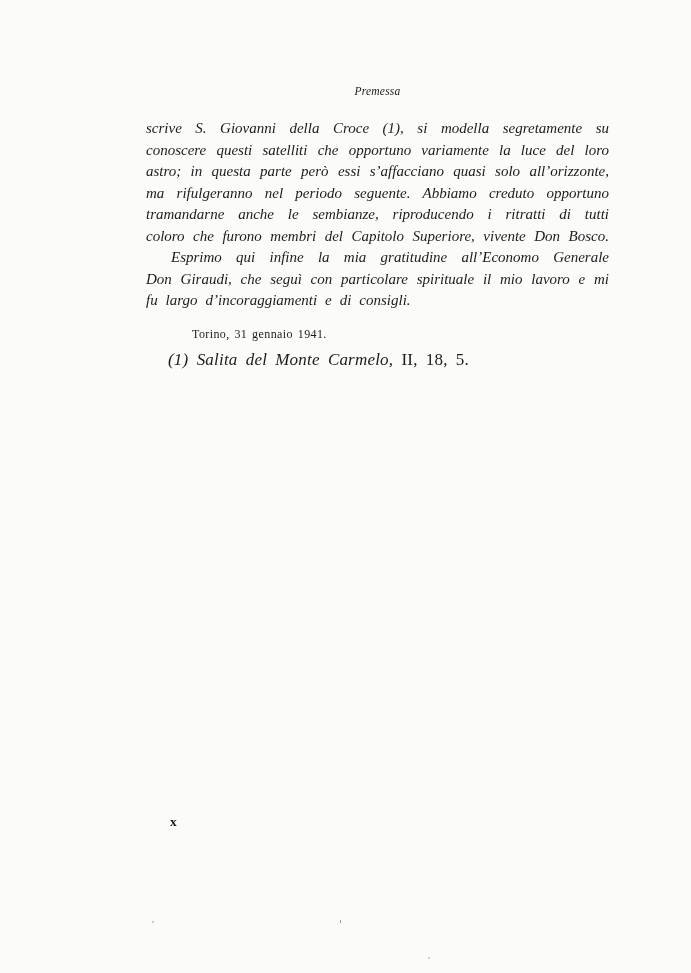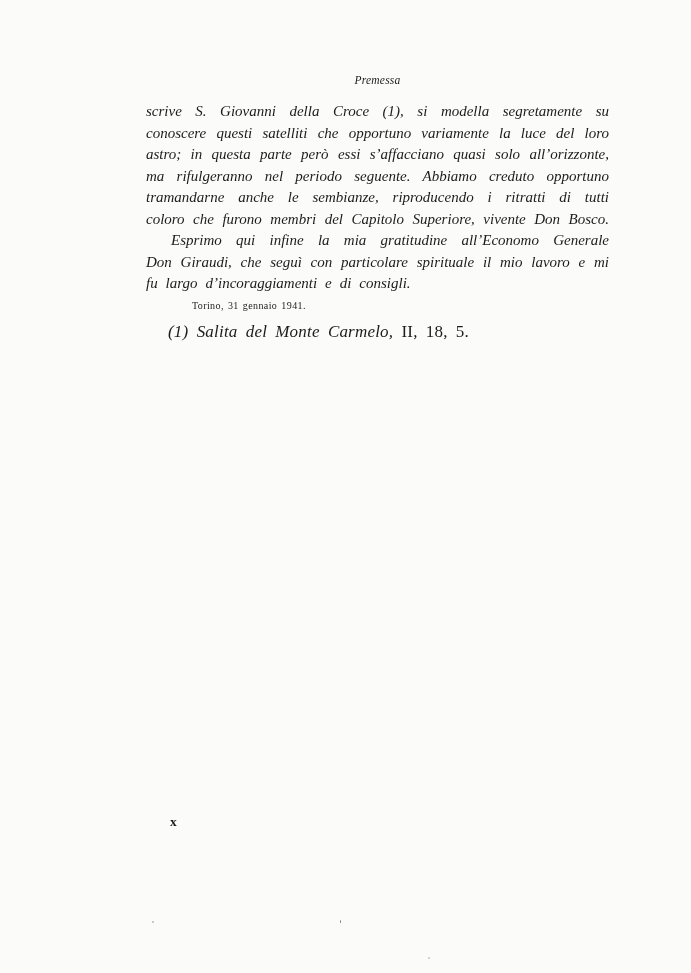--- a/index.html
+++ b/index.html
@@ -11,55 +11,55 @@
     height: 973px;
     position: relative;
     background: #fbfbf9;
     color: #1c1c1c;
     font-family: "Liberation Serif", "DejaVu Serif", serif;
     overflow: hidden;
   }
   .textblock {
     position: absolute;
     left: 146px;
-    top: 73px;
+    top: 84px;
     width: 463px;
   }
   .running-header {
     text-align: center;
     font-style: italic;
     font-size: 11.5px;
     line-height: 14px;
     letter-spacing: 0.2px;
   }
   .body-lines {
-    margin-top: 14px;
+    margin-top: 20px;
   }
   .line {
     font-style: italic;
     font-size: 15px;
     line-height: 21.5px;
     text-align: justify;
     text-align-last: justify;
     word-spacing: 0.05em;
     white-space: nowrap;
   }
   .line.indent {
     padding-left: 25px;
   }
   .line.lastline {
     text-align: right;
     text-align-last: left;
     word-spacing: 0.28em;
   }
   .dateline {
-    margin-top: 2px;
+    margin-top: 13px;
     padding-left: 46px;
     font-style: normal;
-    font-size: 10px;
+    font-size: 12px;
     line-height: 18px;
     letter-spacing: 0.4px;
     word-spacing: 0.12em;
   }
   .footnote {
     margin-top: 10px;
     padding-left: 22px;
     font-size: 17px;
     line-height: 14px;
     word-spacing: 0.22em;

